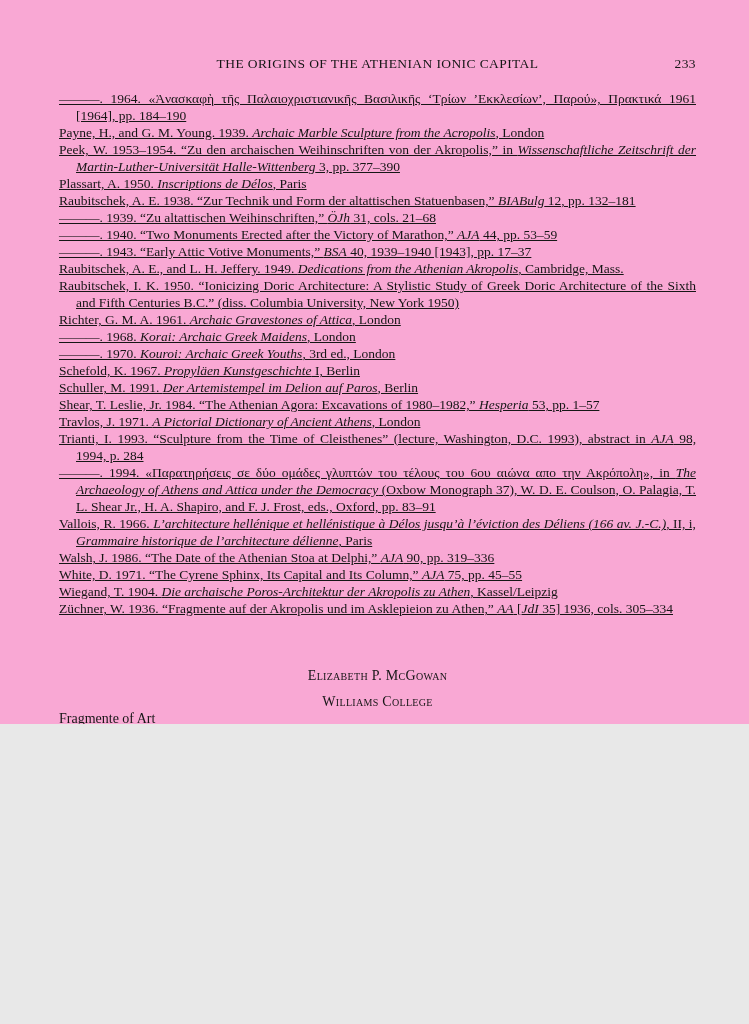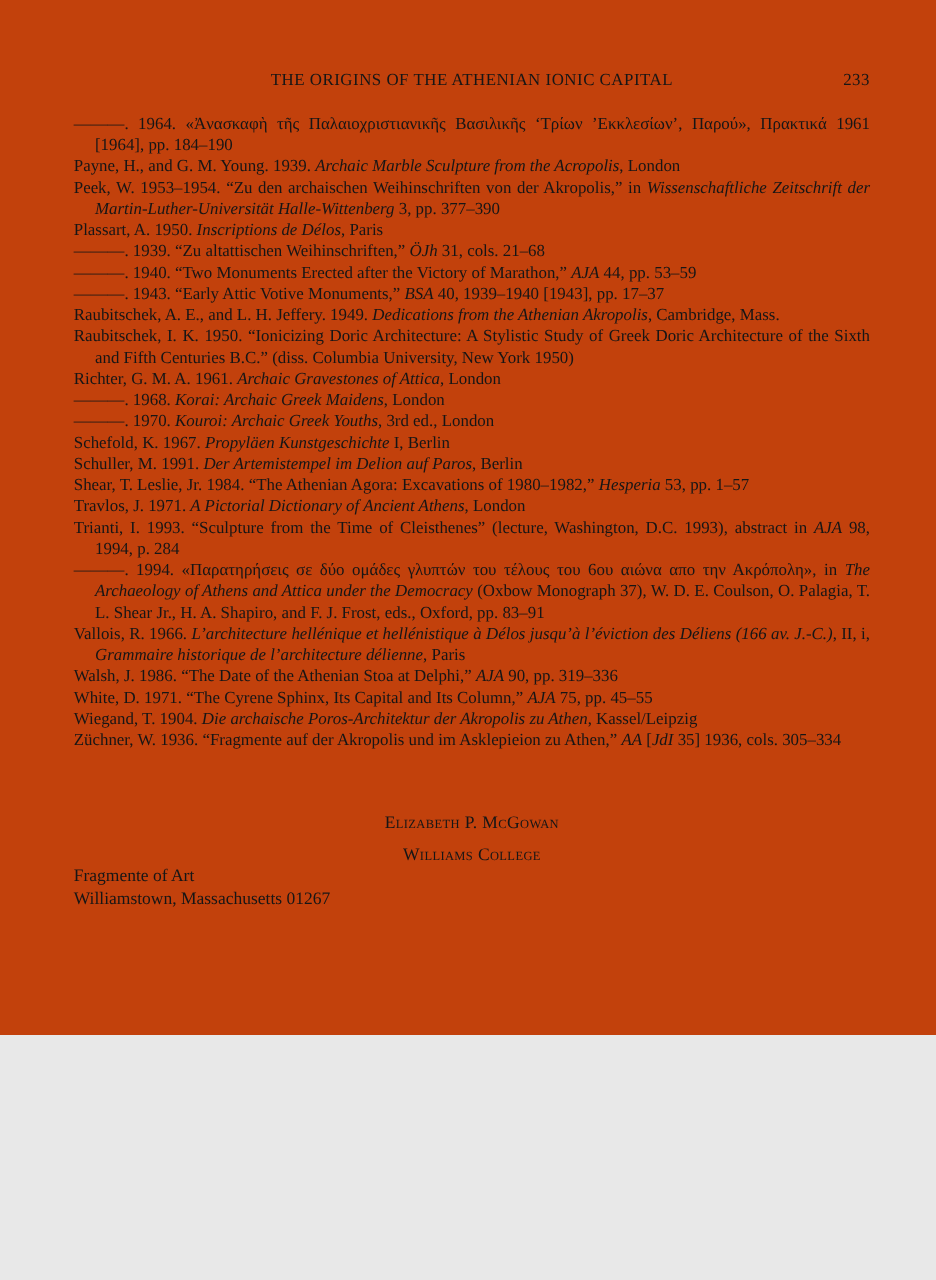--- a/index.html
+++ b/index.html
@@ -3,23 +3,23 @@
 <meta charset="utf-8">
 <style>
   html, body {
     margin: 0;
     padding: 0;
     background: #e8e8e8;
   }
   .page {
     position: relative;
     width: 749px;
-    height: 828px;
+    height: 724px;
     margin: 0 auto;
-    background: #c2410c;
+    background: #f9a8d4;
     color: #161616;
     font-family: "Liberation Serif", serif;
     overflow: hidden;
     box-sizing: border-box;
   }
   .content {
     position: absolute;
     left: 59px;
     top: 56px;
     width: 637px;
@@ -42,20 +42,21 @@
   .bibliography {
     margin-top: 14px;
   }
   .bib-entry {
     margin: 0;
     font-size: 13.5px;
     line-height: 17px;
     text-align: justify;
     padding-left: 17px;
     text-indent: -17px;
+    text-decoration: underline;
   }
   .it { font-style: italic; }
   .rm { font-style: normal; }
   .signature {
     margin-top: 50px;
     font-size: 14px;
     line-height: 17.5px;
   }
   .sig-author {
     text-align: center;
@@ -90,20 +91,21 @@
       <div class="running-title">THE ORIGINS OF THE ATHENIAN IONIC CAPITAL</div>
       <div class="folio">233</div>
     </div>
 
     <div class="bibliography">
 
     <p class="bib-entry"><span class="rm">———. 1964. «Ἀνασκαφὴ τῆς Παλαιοχριστιανικῆς Βασιλικῆς ‘Τρίων ’Εκκλεσίων’, Παρού», Πρακτικά 1961 [1964], pp. 184–190</span></p>
         <p class="bib-entry"><span class="rm">Payne, H., and G. M. Young. 1939. </span><span class="it">Archaic Marble Sculpture from the Acropolis</span><span class="rm">, London</span></p>
         <p class="bib-entry"><span class="rm">Peek, W. 1953–1954. “Zu den archaischen Weihinschriften von der Akropolis,” in </span><span class="it">Wissenschaftliche Zeitschrift der Martin-Luther-Universität Halle-Wittenberg</span><span class="rm"> 3, pp. 377–390</span></p>
         <p class="bib-entry"><span class="rm">Plassart, A. 1950. </span><span class="it">Inscriptions de Délos</span><span class="rm">, Paris</span></p>
+        <p class="bib-entry"><span class="rm">Raubitschek, A. E. 1938. “Zur Technik und Form der altattischen Statuenbasen,” </span><span class="it">BIABulg</span><span class="rm"> 12, pp. 132–181</span></p>
         <p class="bib-entry"><span class="rm">———. 1939. “Zu altattischen Weihinschriften,” </span><span class="it">ÖJh</span><span class="rm"> 31, cols. 21–68</span></p>
         <p class="bib-entry"><span class="rm">———. 1940. “Two Monuments Erected after the Victory of Marathon,” </span><span class="it">AJA</span><span class="rm"> 44, pp. 53–59</span></p>
         <p class="bib-entry"><span class="rm">———. 1943. “Early Attic Votive Monuments,” </span><span class="it">BSA</span><span class="rm"> 40, 1939–1940 [1943], pp. 17–37</span></p>
         <p class="bib-entry"><span class="rm">Raubitschek, A. E., and L. H. Jeffery. 1949. </span><span class="it">Dedications from the Athenian Akropolis</span><span class="rm">, Cambridge, Mass.</span></p>
         <p class="bib-entry"><span class="rm">Raubitschek, I. K. 1950. “Ionicizing Doric Architecture: A Stylistic Study of Greek Doric Architecture of the Sixth and Fifth Centuries B.C.” (diss. Columbia University, New York 1950)</span></p>
         <p class="bib-entry"><span class="rm">Richter, G. M. A. 1961. </span><span class="it">Archaic Gravestones of Attica</span><span class="rm">, London</span></p>
         <p class="bib-entry"><span class="rm">———. 1968. </span><span class="it">Korai: Archaic Greek Maidens</span><span class="rm">, London</span></p>
         <p class="bib-entry"><span class="rm">———. 1970. </span><span class="it">Kouroi: Archaic Greek Youths</span><span class="rm">, 3rd ed., London</span></p>
         <p class="bib-entry"><span class="rm">Schefold, K. 1967. </span><span class="it">Propyläen Kunstgeschichte</span><span class="rm"> I, Berlin</span></p>
         <p class="bib-entry"><span class="rm">Schuller, M. 1991. </span><span class="it">Der Artemistempel im Delion auf Paros</span><span class="rm">, Berlin</span></p>

